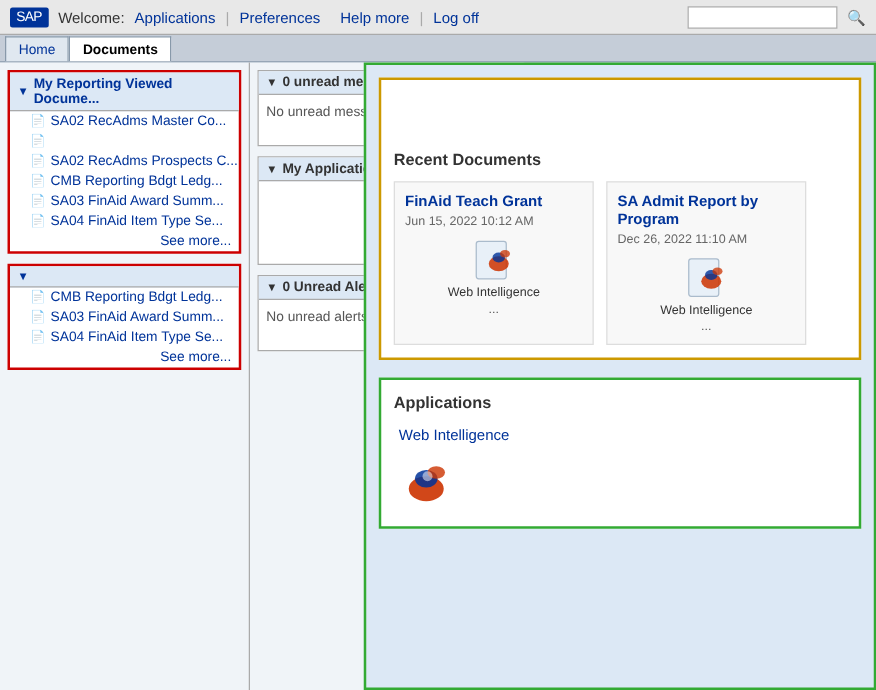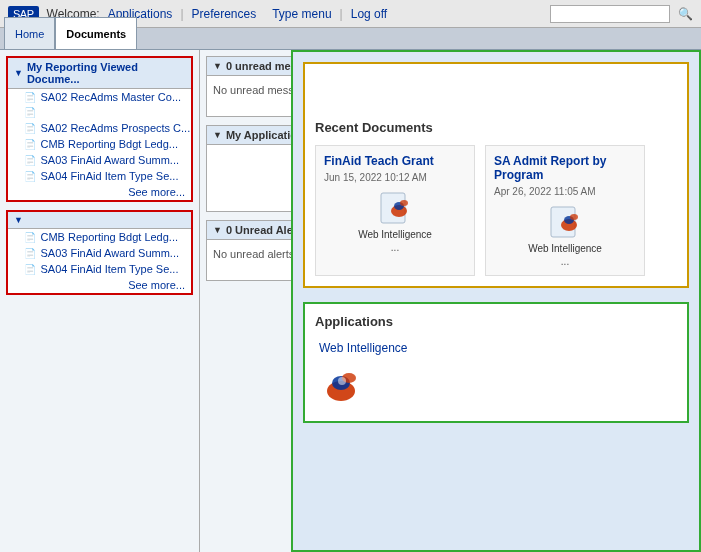--- a/index.html
+++ b/index.html
@@ -52,21 +52,21 @@
       border-bottom: 1px solid #8899aa;
     }
     .tab {
       background: #e0e8f0;
       border: 1px solid #8899aa;
       border-bottom: none;
       padding: 2px 10px;
       font-size: 11px;
       cursor: pointer;
       color: #003399;
-      height: 32px;
+      height: 20px;
       display: flex;
       align-items: center;
     }
     .tab.active {
       background: #ffffff;
       font-weight: bold;
       color: #000;
     }
 
     
@@ -277,21 +277,21 @@
 </head>
 <body>
 
 <div class="top-bar">
   <span class="sap-logo">SAP</span>
   <span style="color:#333;">Welcome:</span>
   <span style="color:#003399;cursor:pointer;">Applications</span>
   <span style="color:#aaa;">|</span>
   <span style="color:#003399;cursor:pointer;">Preferences</span>
   <span style="color:#aaa;"></span>
-  <span style="color:#003399;cursor:pointer;">Type menu</span>
+  <span style="color:#003399;cursor:pointer;">Help more</span>
   <span style="color:#aaa;">|</span>
   <span style="color:#003399;cursor:pointer;">Log off</span>
   <input class="search-box" type="text" placeholder="" style="">
   <span style="cursor:pointer;color:#555;">🔍</span>
 </div>
 
 <div class="tab-bar">
   <div class="tab">Home</div>
   <div class="tab active">Documents</div>
 </div>
@@ -407,21 +407,21 @@
               <ellipse cx="22" cy="15" rx="5" ry="4" fill="#003399" opacity="0.8"></ellipse>
               <ellipse cx="27" cy="12" rx="4" ry="3" fill="#cc3300" opacity="0.75"></ellipse>
             </svg>
             <span class="wi-label">Web Intelligence</span>
             <span class="wi-dots">...</span>
           </div>
         </div>
 
         <div class="doc-card">
           <div class="doc-card-title">SA Admit Report by Program</div>
-          <div class="doc-card-date">Apr 26, 2022 11:05 AM</div>
+          <div class="doc-card-date">Dec 26, 2022 11:10 AM</div>
           <div class="doc-card-footer">
             <svg width="36" height="36" viewBox="0 0 36 36">
               <rect x="4" y="2" width="24" height="30" rx="2" fill="#e8f0f8" stroke="#aabbcc" stroke-width="1"></rect>
               <ellipse cx="22" cy="20" rx="8" ry="6" fill="#cc3300" opacity="0.85"></ellipse>
               <ellipse cx="22" cy="15" rx="5" ry="4" fill="#003399" opacity="0.8"></ellipse>
               <ellipse cx="27" cy="12" rx="4" ry="3" fill="#cc3300" opacity="0.75"></ellipse>
             </svg>
             <span class="wi-label">Web Intelligence</span>
             <span class="wi-dots">...</span>
           </div>

